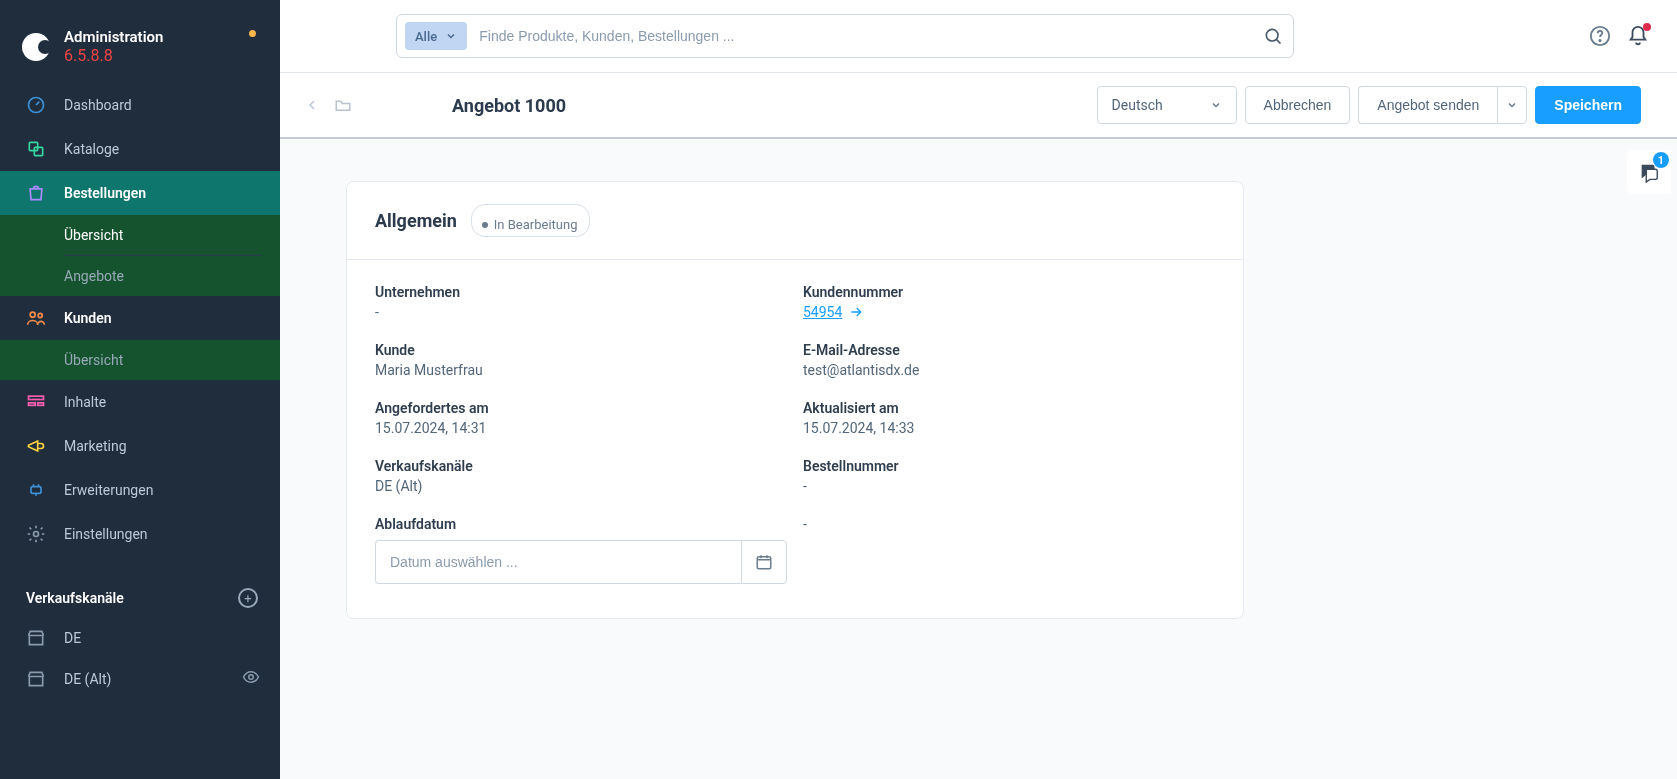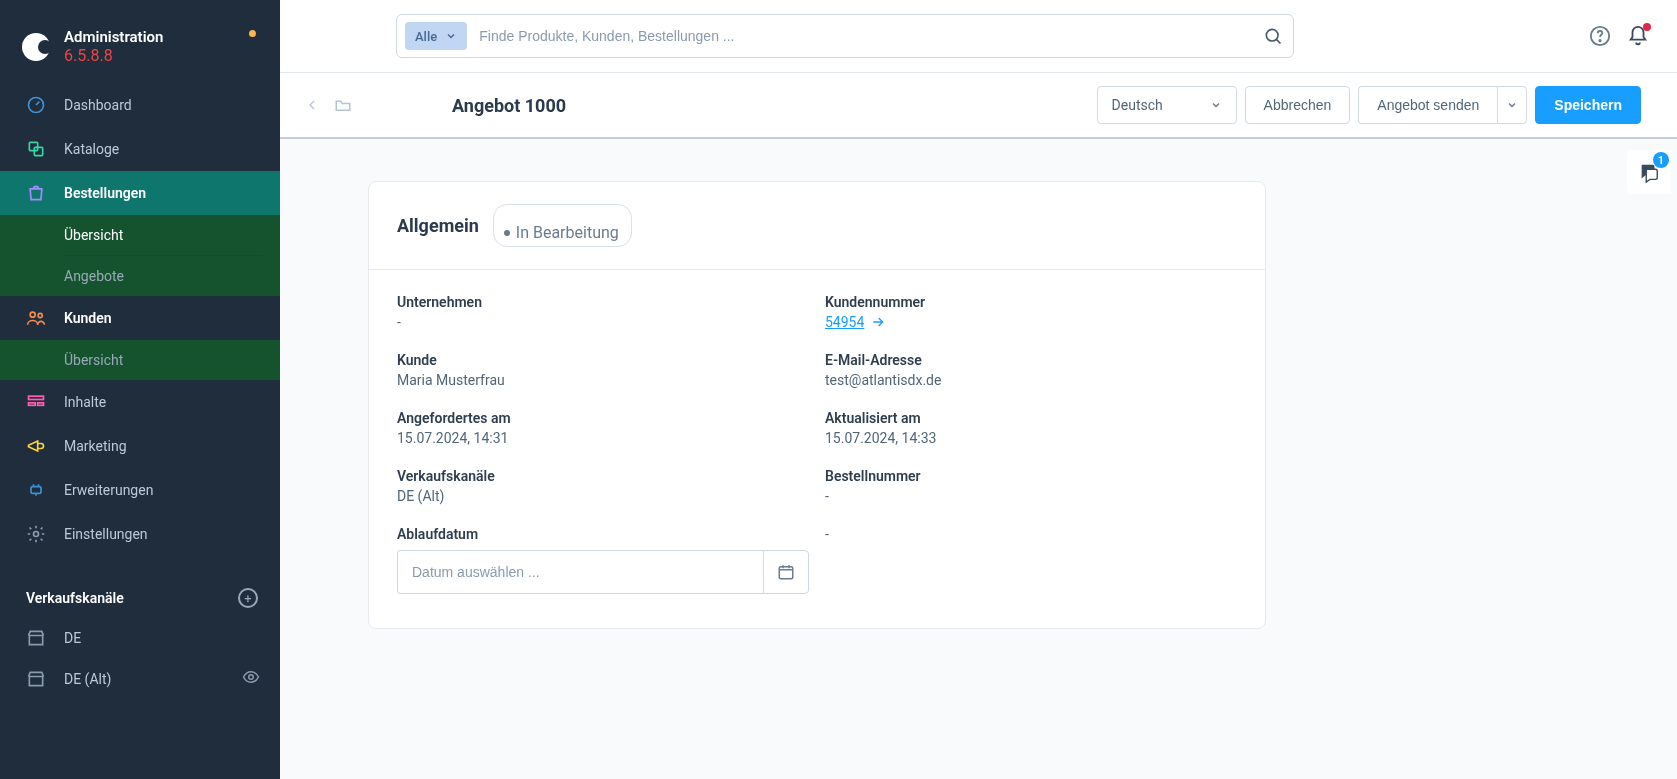--- a/index.html
+++ b/index.html
@@ -289,41 +289,41 @@
     background:#f9fafb;
     position:relative;
   }
   
   .scroll-area::-webkit-scrollbar { width:17px; background:#f0f0f0;}
   .scroll-area::-webkit-scrollbar-thumb { background:#c1c1c1; border-radius:2px;}
   .scroll-area::-webkit-scrollbar-button { display:block; height:17px; background:#f0f0f0;}
 
   .card {
     width:898px;
-    margin:42px auto 60px 88px;
+    margin:42px auto 60px 66px;
     background:#fff;
     border:1px solid #e6eaf0;
     border-radius:8px;
   }
   .card-header {
     display:flex;
     align-items:center;
     padding:22px 28px;
   }
   .card-title {
     font-size:18px;
     font-weight:700;
     color:#2b3a4c;
     margin-right:14px;
   }
   .status-badge {
     border:1px solid #d9e0e7;
     border-radius:14px;
-    padding:18px 12px 4px 10px;
-    font-size:16px;
+    padding:12px 12px 4px 10px;
+    font-size:13px;
     color:#6b7c8e;
     display:flex;
     align-items:center;
   }
   .status-badge .dot {
     width:6px; height:6px;
     border-radius:50%;
     background:#6b7a8c;
     margin-right:6px;
   }

